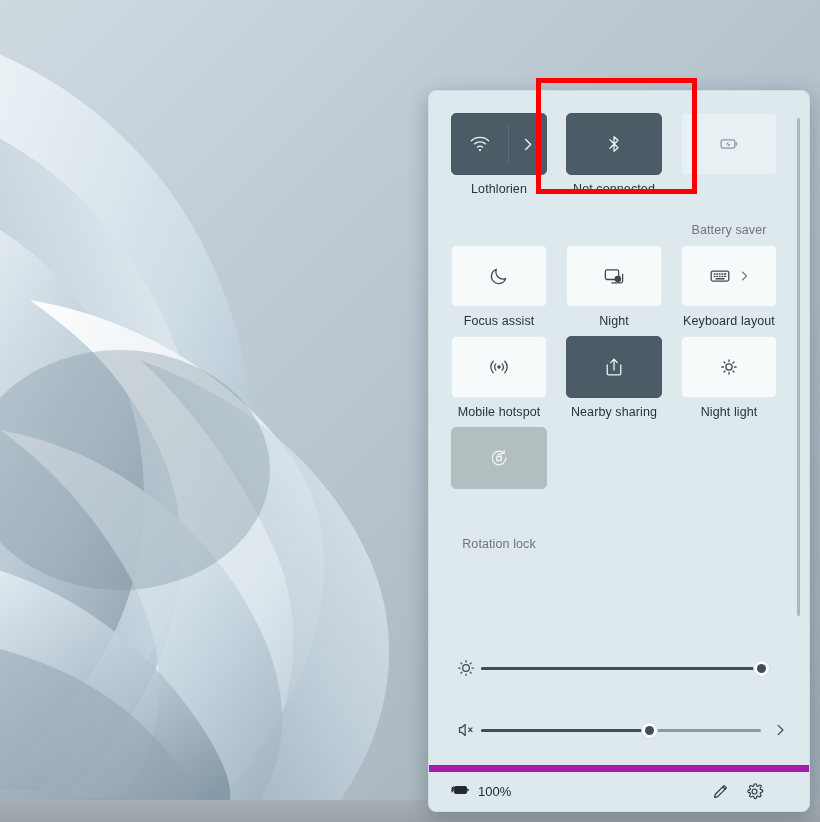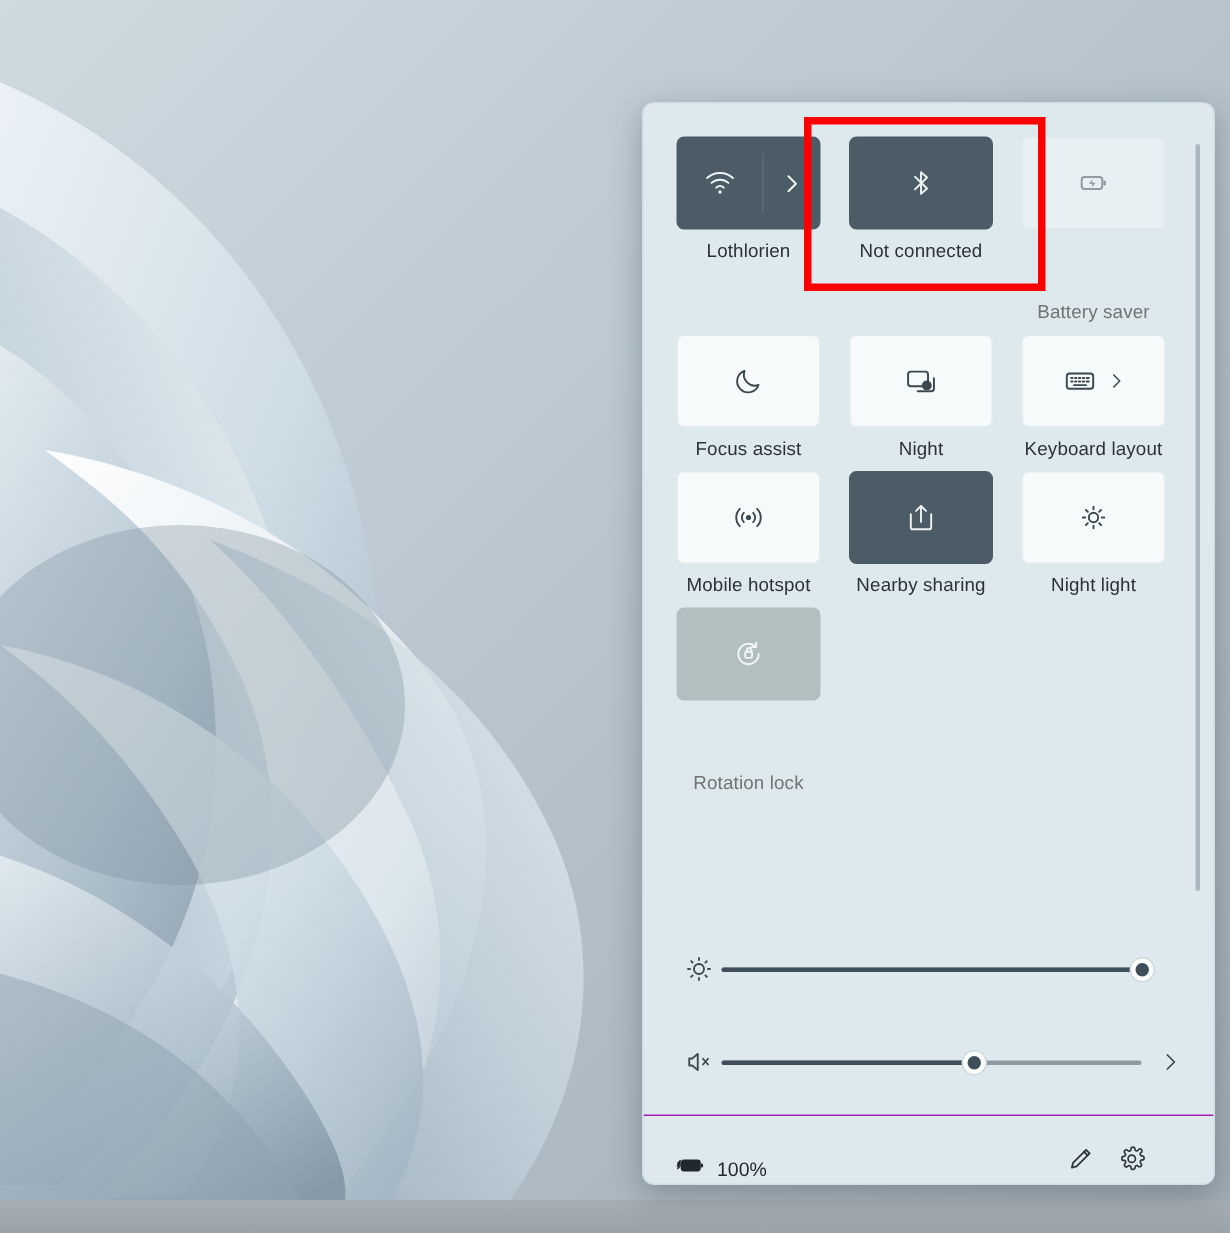--- a/index.html
+++ b/index.html
@@ -8,21 +8,21 @@
     font-family:"Liberation Sans", sans-serif;
     background:#9aa3ab;
     position:relative;
   }
 
   
   #wallpaper { position:absolute; inset:0; width:820px; height:822px; }
 
   
   #qs-panel {
-    position:absolute; left:428px; top:68px;
+    position:absolute; left:428px; top:90px;
     width:382px; height:722px;
     background:#dde9ed;
     border-radius:8px;
     border:1px solid #cfdee3;
     box-shadow:0 6px 22px rgba(40,55,65,.33);
     display:flex; flex-direction:column;
     overflow:hidden;
   }
 
   #tiles-region {
@@ -106,22 +106,22 @@
     transform:translateX(-8px);
   }
   .knob i { width:9px; height:9px; border-radius:50%; background:#3f4f59; display:block; }
   .slider-after { width:26px; display:flex; align-items:center; justify-content:flex-end; }
   .slider-after svg { stroke:#3c4850; }
 
   
   #qs-footer {
     margin-top:auto;
     height:52px;
-    border-top:1px solid #a21caf;
-    display:flex; align-items:flex-end;
+    border-top:7px solid #a21caf;
+    display:flex; align-items:center;
     padding:0 38px 0 22px;
   }
   #battery-group { display:flex; align-items:center; gap:8px; }
   #battery-text { font-size:13px; color:#22292e; }
   #footer-spacer { flex:1; }
   .foot-btn {
     width:34px; height:34px; border-radius:4px;
     display:flex; align-items:center; justify-content:center;
     cursor:default;
   }

